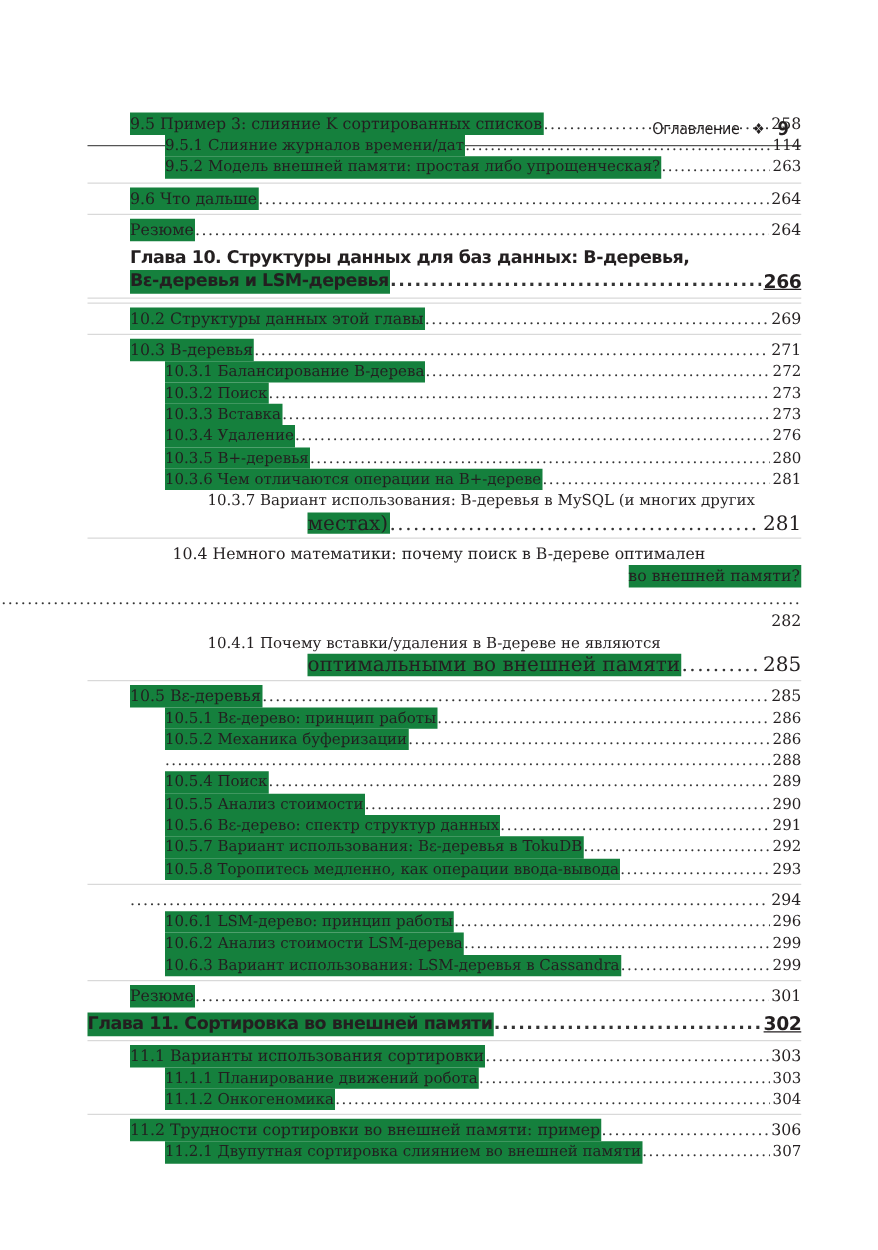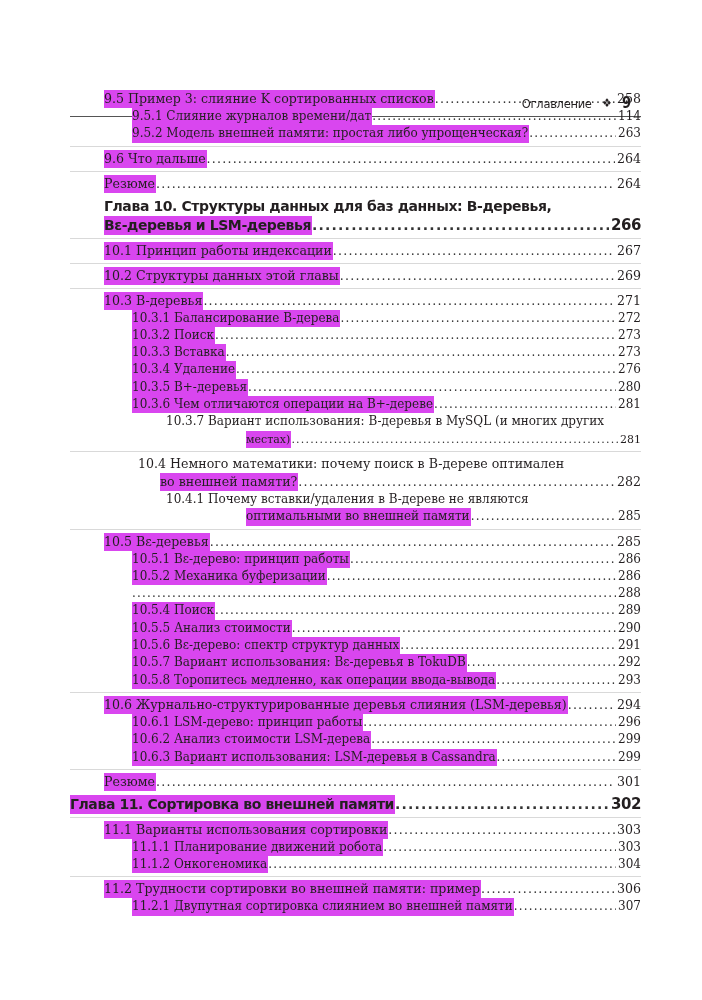--- a/index.html
+++ b/index.html
@@ -4,32 +4,32 @@
 <style>
   html, body { margin:0; padding:0; background:#ffffff; }
   body { width:702px; height:1000px; position:relative; overflow:hidden; color:#231f20; }
   .header { position:absolute; left:70px; top:60px; width:571px; height:24px; border-bottom:1.3px solid #555;margin-top:32px; }
   .header .right { position:absolute; right:10px; top:2px; display:flex; align-items:center; gap:12px;
     font-family:"DejaVu Sans", sans-serif; font-size:13px; letter-spacing:-0.3px; transform:scaleX(0.88); transform-origin:right center; }
   .header .pnum { font-weight:bold; font-size:15px; }
   .header .orn { font-size:12px; }
   .toc { position:absolute; left:70px; top:90px; width:571px; }
   .row { position:relative; display:flex; align-items:flex-end; font-family:"DejaVu Serif", serif; font-size:12.6px; line-height:18px; }
-  .row .t { white-space:nowrap; background:#d946ef; padding-right:1px; }
+  .row .t { white-space:nowrap; background:#15803d; padding-right:1px; }
   .row .dots { flex:1; overflow:hidden; white-space:nowrap; letter-spacing:1.2px; color:#333; }
   .row .dots::after { content:"................................................................................................................................................................................................................................................"; }
   .row .p { padding-left:2px; text-align:right; white-space:nowrap; }
   .l1 { padding-left:34px; }
   .l2 { padding-left:62px; font-size:12px; line-height:17.3px; }
   .l0 { font-family:"DejaVu Sans", sans-serif; font-weight:bold; font-size:14px; line-height:19px; letter-spacing:-0.4px; }
-  .l0 .p { font-size:15px; }
+  .l0 .p { font-size:15px;text-decoration:underline; }
   .wrap { display:block;margin-left:34px; }
   .wrap .first { white-space:nowrap; }
   .wrap .cont { display:flex; align-items:flex-end; }
-  .l1.wrap .cont { padding-left:22px; }
+  .l1.wrap .cont { padding-left:22px;flex-direction:column; }
   .l2.wrap .cont { padding-left:80px; }
   .sep { height:1px; background:#d9d9d9; margin:3px 0 3px 0; }
   .gap { height:4px; }
 </style>
 </head>
 <body>
 
 <div class="header">
   <div class="right">
     <span>Оглавление</span>
@@ -72,25 +72,20 @@
   <div class="l0 wrap">
     <div class="first">Глава 10. Структуры данных для баз данных: B-деревья,</div>
     <div class="row l0" style="padding:0">
         <span class="t">Bε-деревья и LSM-деревья</span>
         <span class="dots"></span>
         <span class="p">266</span>
       </div>
   </div>
   <div class="sep"></div>
 
-  <div class="row l1">
-      <span class="t">10.1 Принцип работы индексации</span>
-      <span class="dots"></span>
-      <span class="p">267</span>
-    </div>
   <div class="sep"></div>
   <div class="row l1">
       <span class="t">10.2 Структуры данных этой главы</span>
       <span class="dots"></span>
       <span class="p">269</span>
     </div>
   <div class="sep"></div>
   <div class="row l1">
       <span class="t">10.3 B-деревья</span>
       <span class="dots"></span>
@@ -121,39 +116,39 @@
       <span class="dots"></span>
       <span class="p">280</span>
     </div>
   <div class="row l2">
       <span class="t">10.3.6 Чем отличаются операции на B+-дереве</span>
       <span class="dots"></span>
       <span class="p">281</span>
     </div>
   <div class="l2 wrap" style="font-family:'DejaVu Serif',serif;font-size:12px;line-height:17.3px;">
     <div class="first">10.3.7 Вариант использования: B-деревья в MySQL (и многих других</div>
-    <div class="row cont" style="font-size:11px;line-height:17.3px;padding-left:80px;">
+    <div class="row cont" style="font-size:16px;line-height:17.3px;padding-left:80px;">
         <span class="t">местах)</span>
         <span class="dots"></span>
         <span class="p">281</span>
       </div>
   </div>
   <div class="sep"></div>
 
   <div class="l1 wrap" style="font-family:'DejaVu Serif',serif;font-size:12.6px;line-height:18px;">
     <div class="first">10.4 Немного математики: почему поиск в B-дереве оптимален</div>
     <div class="row cont" style="padding-left:22px;">
         <span class="t">во внешней памяти?</span>
         <span class="dots"></span>
         <span class="p">282</span>
       </div>
   </div>
   <div class="l2 wrap" style="font-family:'DejaVu Serif',serif;font-size:12px;line-height:17.3px;">
     <div class="first">10.4.1 Почему вставки/удаления в B-дереве не являются</div>
-    <div class="row cont" style="font-size:12px;line-height:17.3px;padding-left:80px;">
+    <div class="row cont" style="font-size:16px;line-height:17.3px;padding-left:80px;">
         <span class="t">оптимальными во внешней памяти</span>
         <span class="dots"></span>
         <span class="p">285</span>
       </div>
   </div>
   <div class="sep"></div>
 
   <div class="row l1">
       <span class="t">10.5 Bε-деревья</span>
       <span class="dots"></span>
@@ -194,21 +189,20 @@
       <span class="p">292</span>
     </div>
   <div class="row l2">
       <span class="t">10.5.8 Торопитесь медленно, как операции ввода-вывода</span>
       <span class="dots"></span>
       <span class="p">293</span>
     </div>
   <div class="sep"></div>
 
   <div class="row l1">
-      <span class="t">10.6 Журнально-структурированные деревья слияния (LSM-деревья)</span>
       <span class="dots"></span>
       <span class="p">294</span>
     </div>
   <div class="row l2">
       <span class="t">10.6.1 LSM-дерево: принцип работы</span>
       <span class="dots"></span>
       <span class="p">296</span>
     </div>
   <div class="row l2">
       <span class="t">10.6.2 Анализ стоимости LSM-дерева</span>

